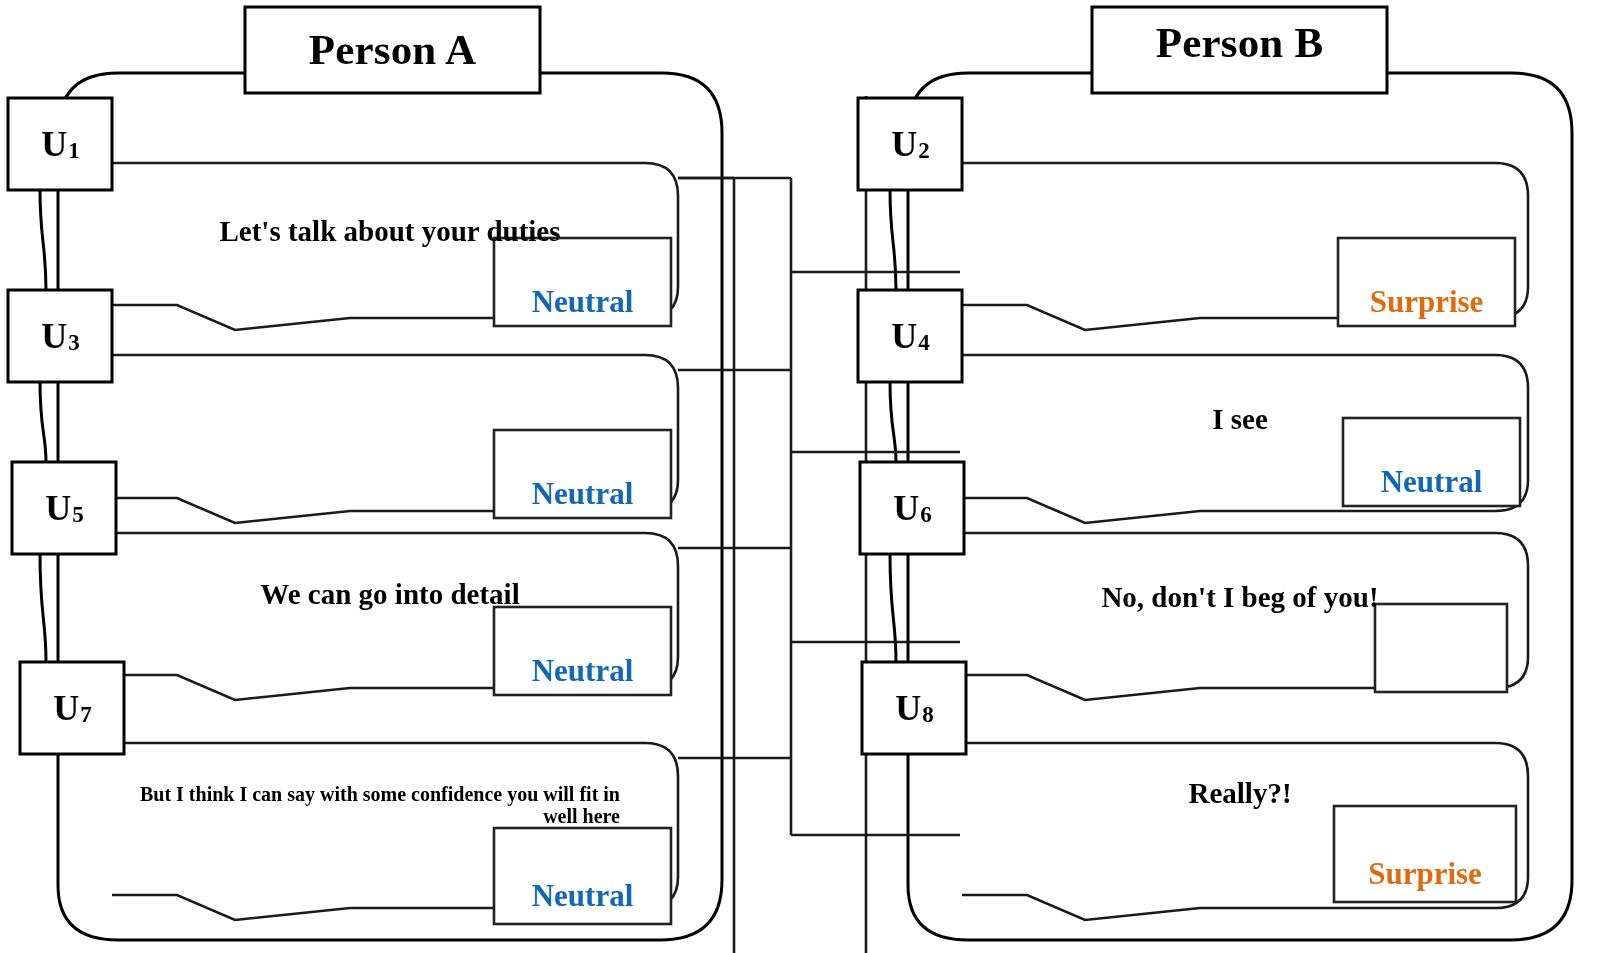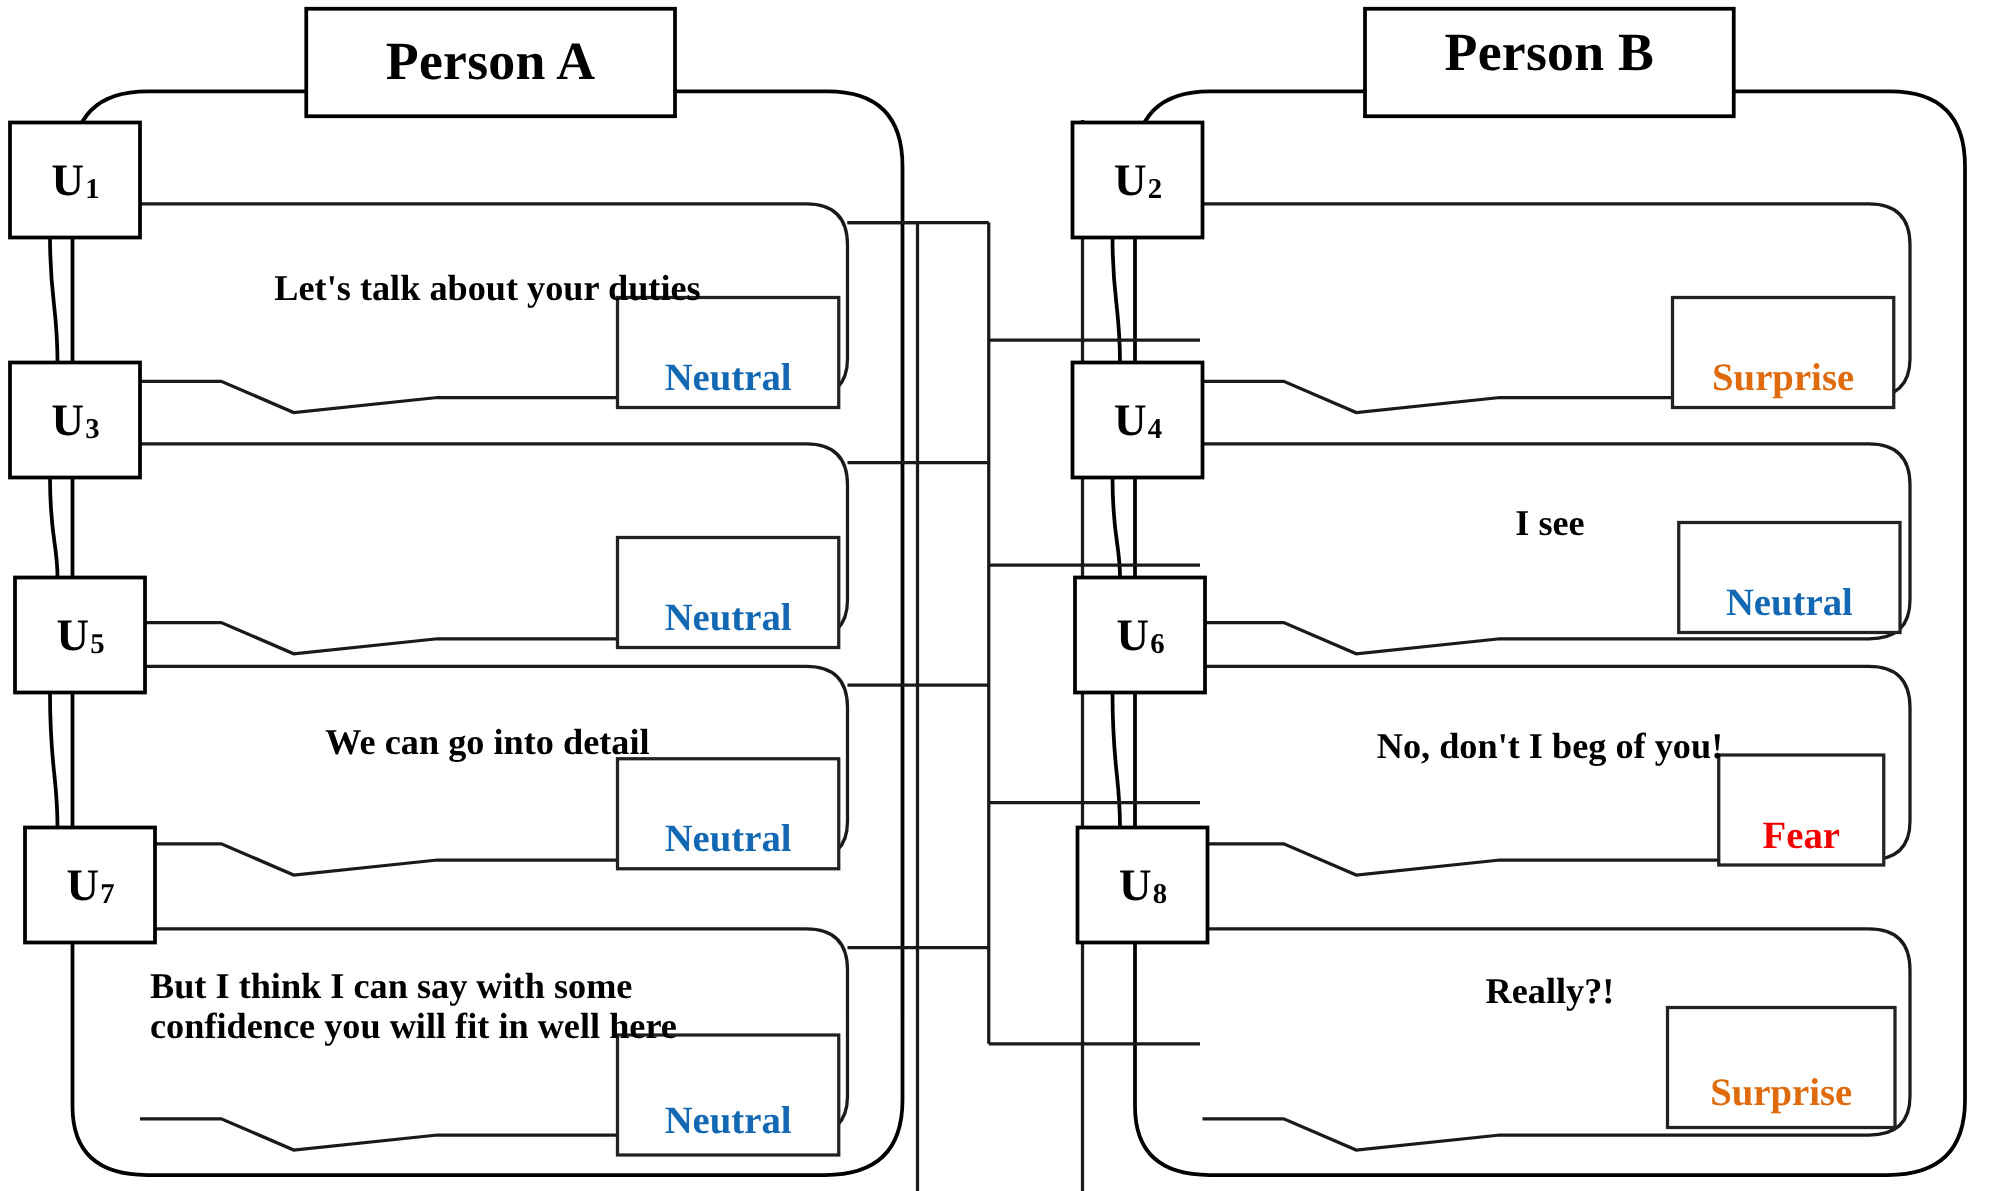--- a/index.html
+++ b/index.html
@@ -42,21 +42,21 @@
     fill: #ffffff;
     stroke: #222222;
     stroke-width: 2.6;
   }
   
   .node-text {
     position: absolute;
     display: flex;
     align-items: center;
     justify-content: center;
-    text-align: left;
+    text-align: right;
     font-weight: bold;
     color: #000000;
     line-height: 1.12;
     white-space: pre-line;
     pointer-events: auto;
   }
   .person-title {
     font-size: 43px;
     letter-spacing: 0.2px;
   }
@@ -67,21 +67,21 @@
     font-size: 23px;
     vertical-align: baseline;
     position: relative;
     top: 7px;
     left: 1px;
   }
   .utt-text {
     font-size: 29px;
     font-weight: bold;
   }
-  .utt-text.two-line { font-size: 29px; }
+  .utt-text.two-line { font-size: 20px; }
   .emo-text {
     font-size: 31px;
     font-weight: bold;
     margin-top: 20px;
   }
 </style>
 </head>
 <body>
 
 <div id="stage">
@@ -287,16 +287,15 @@
   <div class="node-text utt-text" style="left:970px; top:566px; width:540px; height:62px;">No, don't I beg of you!</div>
   <div class="node-text utt-text" style="left:970px; top:762px; width:540px; height:62px;">Really?!</div>
 
   <div class="node-text emo-text" style="left:494px; top:238px; width:177px; height:88px; color:#1268B3;">Neutral</div>
   <div class="node-text emo-text" style="left:494px; top:430px; width:177px; height:88px; color:#1268B3;">Neutral</div>
   <div class="node-text emo-text" style="left:494px; top:607px; width:177px; height:88px; color:#1268B3;">Neutral</div>
   <div class="node-text emo-text" style="left:494px; top:828px; width:177px; height:96px; color:#1268B3;">Neutral</div>
 
   <div class="node-text emo-text" style="left:1338px; top:238px; width:177px; height:88px; color:#DF6B0C;">Surprise</div>
   <div class="node-text emo-text" style="left:1343px; top:418px; width:177px; height:88px; color:#1268B3;">Neutral</div>
-  <div class="node-text emo-text" style="left:1375px; top:604px; width:132px; height:88px; color:#F40000;">Fear</div>
   <div class="node-text emo-text" style="left:1334px; top:806px; width:182px; height:96px; color:#DF6B0C;">Surprise</div>
 
 </div>
 
 </body></html>

